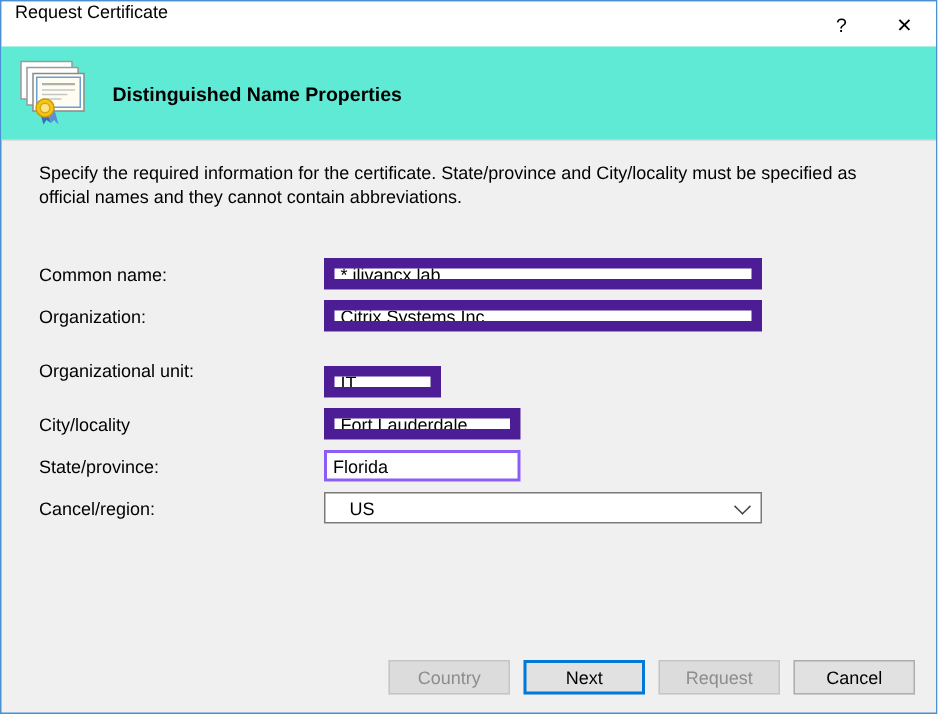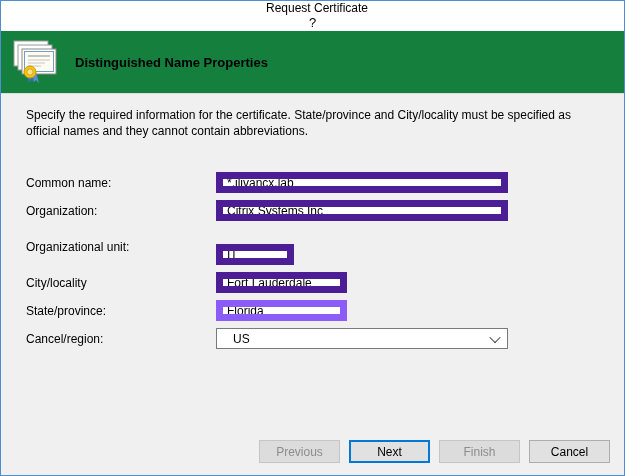--- a/index.html
+++ b/index.html
@@ -19,23 +19,21 @@
     display: flex;
     flex-direction: column;
     position: relative;
     overflow: hidden;
   }
   
   .titlebar {
     height: 30px;
     background: #ffffff;
     display: flex;
-    align-items: center;
-    flex-shrink: 0;
-    flex-direction: column;
+    flex-shrink: 0;
   }
   .titlebar-title {
     flex: 1;
     font-size: 12px;
     color: #000000;
     padding-left: 9px;
     white-space: nowrap;
   }
   .tb-btn {
     width: 42px;
@@ -44,21 +42,21 @@
     background: transparent;
     font-size: 13px;
     color: #000000;
     font-family: inherit;
     padding: 0;
     cursor: default;
   }
   
   .header {
     height: 62px;
-    background: #15803d;
+    background: #5eead4;
     display: flex;
     align-items: center;
     flex-shrink: 0;
     border-bottom: 1px solid #dcdcdc;
   }
   .cert-icon {
     margin-left: 10px;
     width: 50px;
     height: 46px;
     flex-shrink: 0;
@@ -98,21 +96,21 @@
     border: 7px solid #4c1d95;
     background: #ffffff;
     font-size: 12px;
     font-family: inherit;
     padding: 1px 4px;
     color: #000000;
   }
   .w-wide  { width: 292px; }
   .w-small { width: 78px; margin-top: 16px;  }
   .w-med   { width: 131px; }
-  .field.focused { border: 7px solid #8b5cf6; }
+  .field.focused { border: 2px solid #8b5cf6; }
   .combo {
     width: 292px;
     height: 21px;
     box-sizing: border-box;
     border: 1px solid #7a7a7a;
     background: #ffffff;
     display: flex;
     align-items: center;
     justify-content: space-between;
     padding: 0 8px 0 16px;
@@ -219,19 +217,19 @@
     <div class="row">
       <label>Cancel/region:</label>
       <div class="combo">
         <span>US</span>
         <span class="chevron"></span>
       </div>
     </div>
   </div>
 
   <div class="footer">
-    <button class="btn" disabled="">Previous</button>
+    <button class="btn" disabled="">Country</button>
     <button class="btn default">Next</button>
-    <button class="btn" disabled="">Finish</button>
+    <button class="btn" disabled="">Request</button>
     <button class="btn">Cancel</button>
   </div>
 
 </div>
 
 </body></html>

